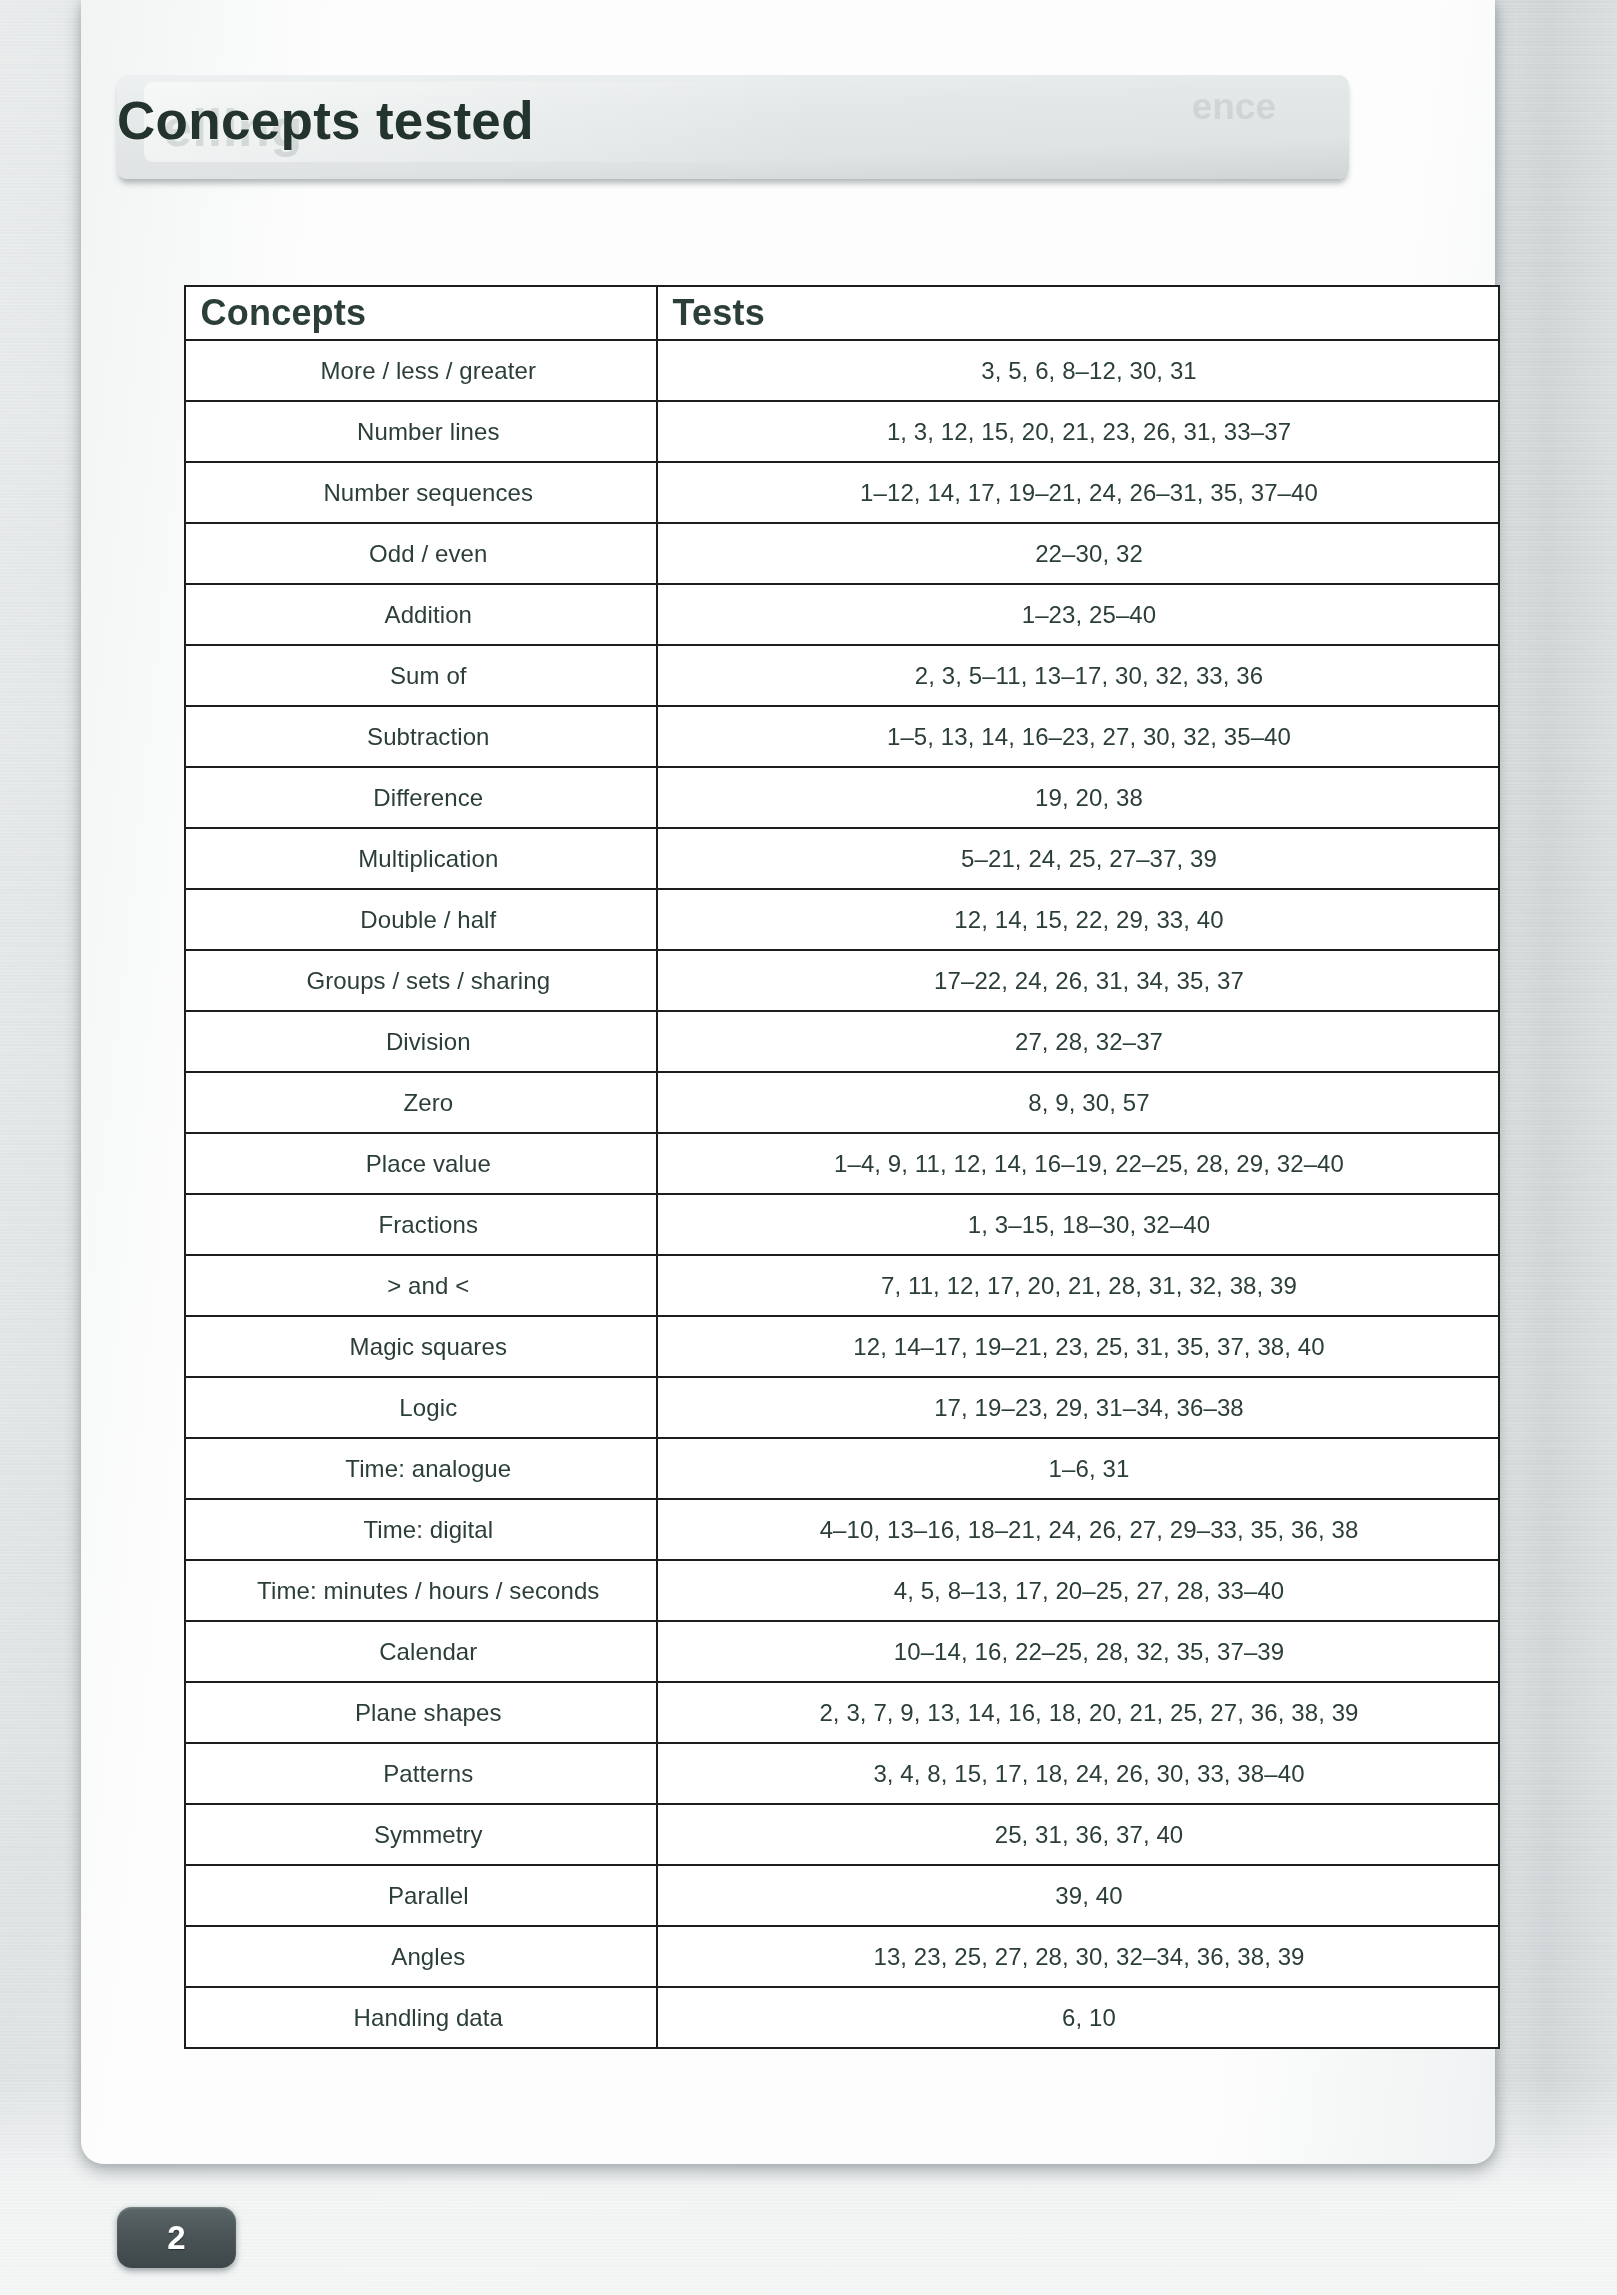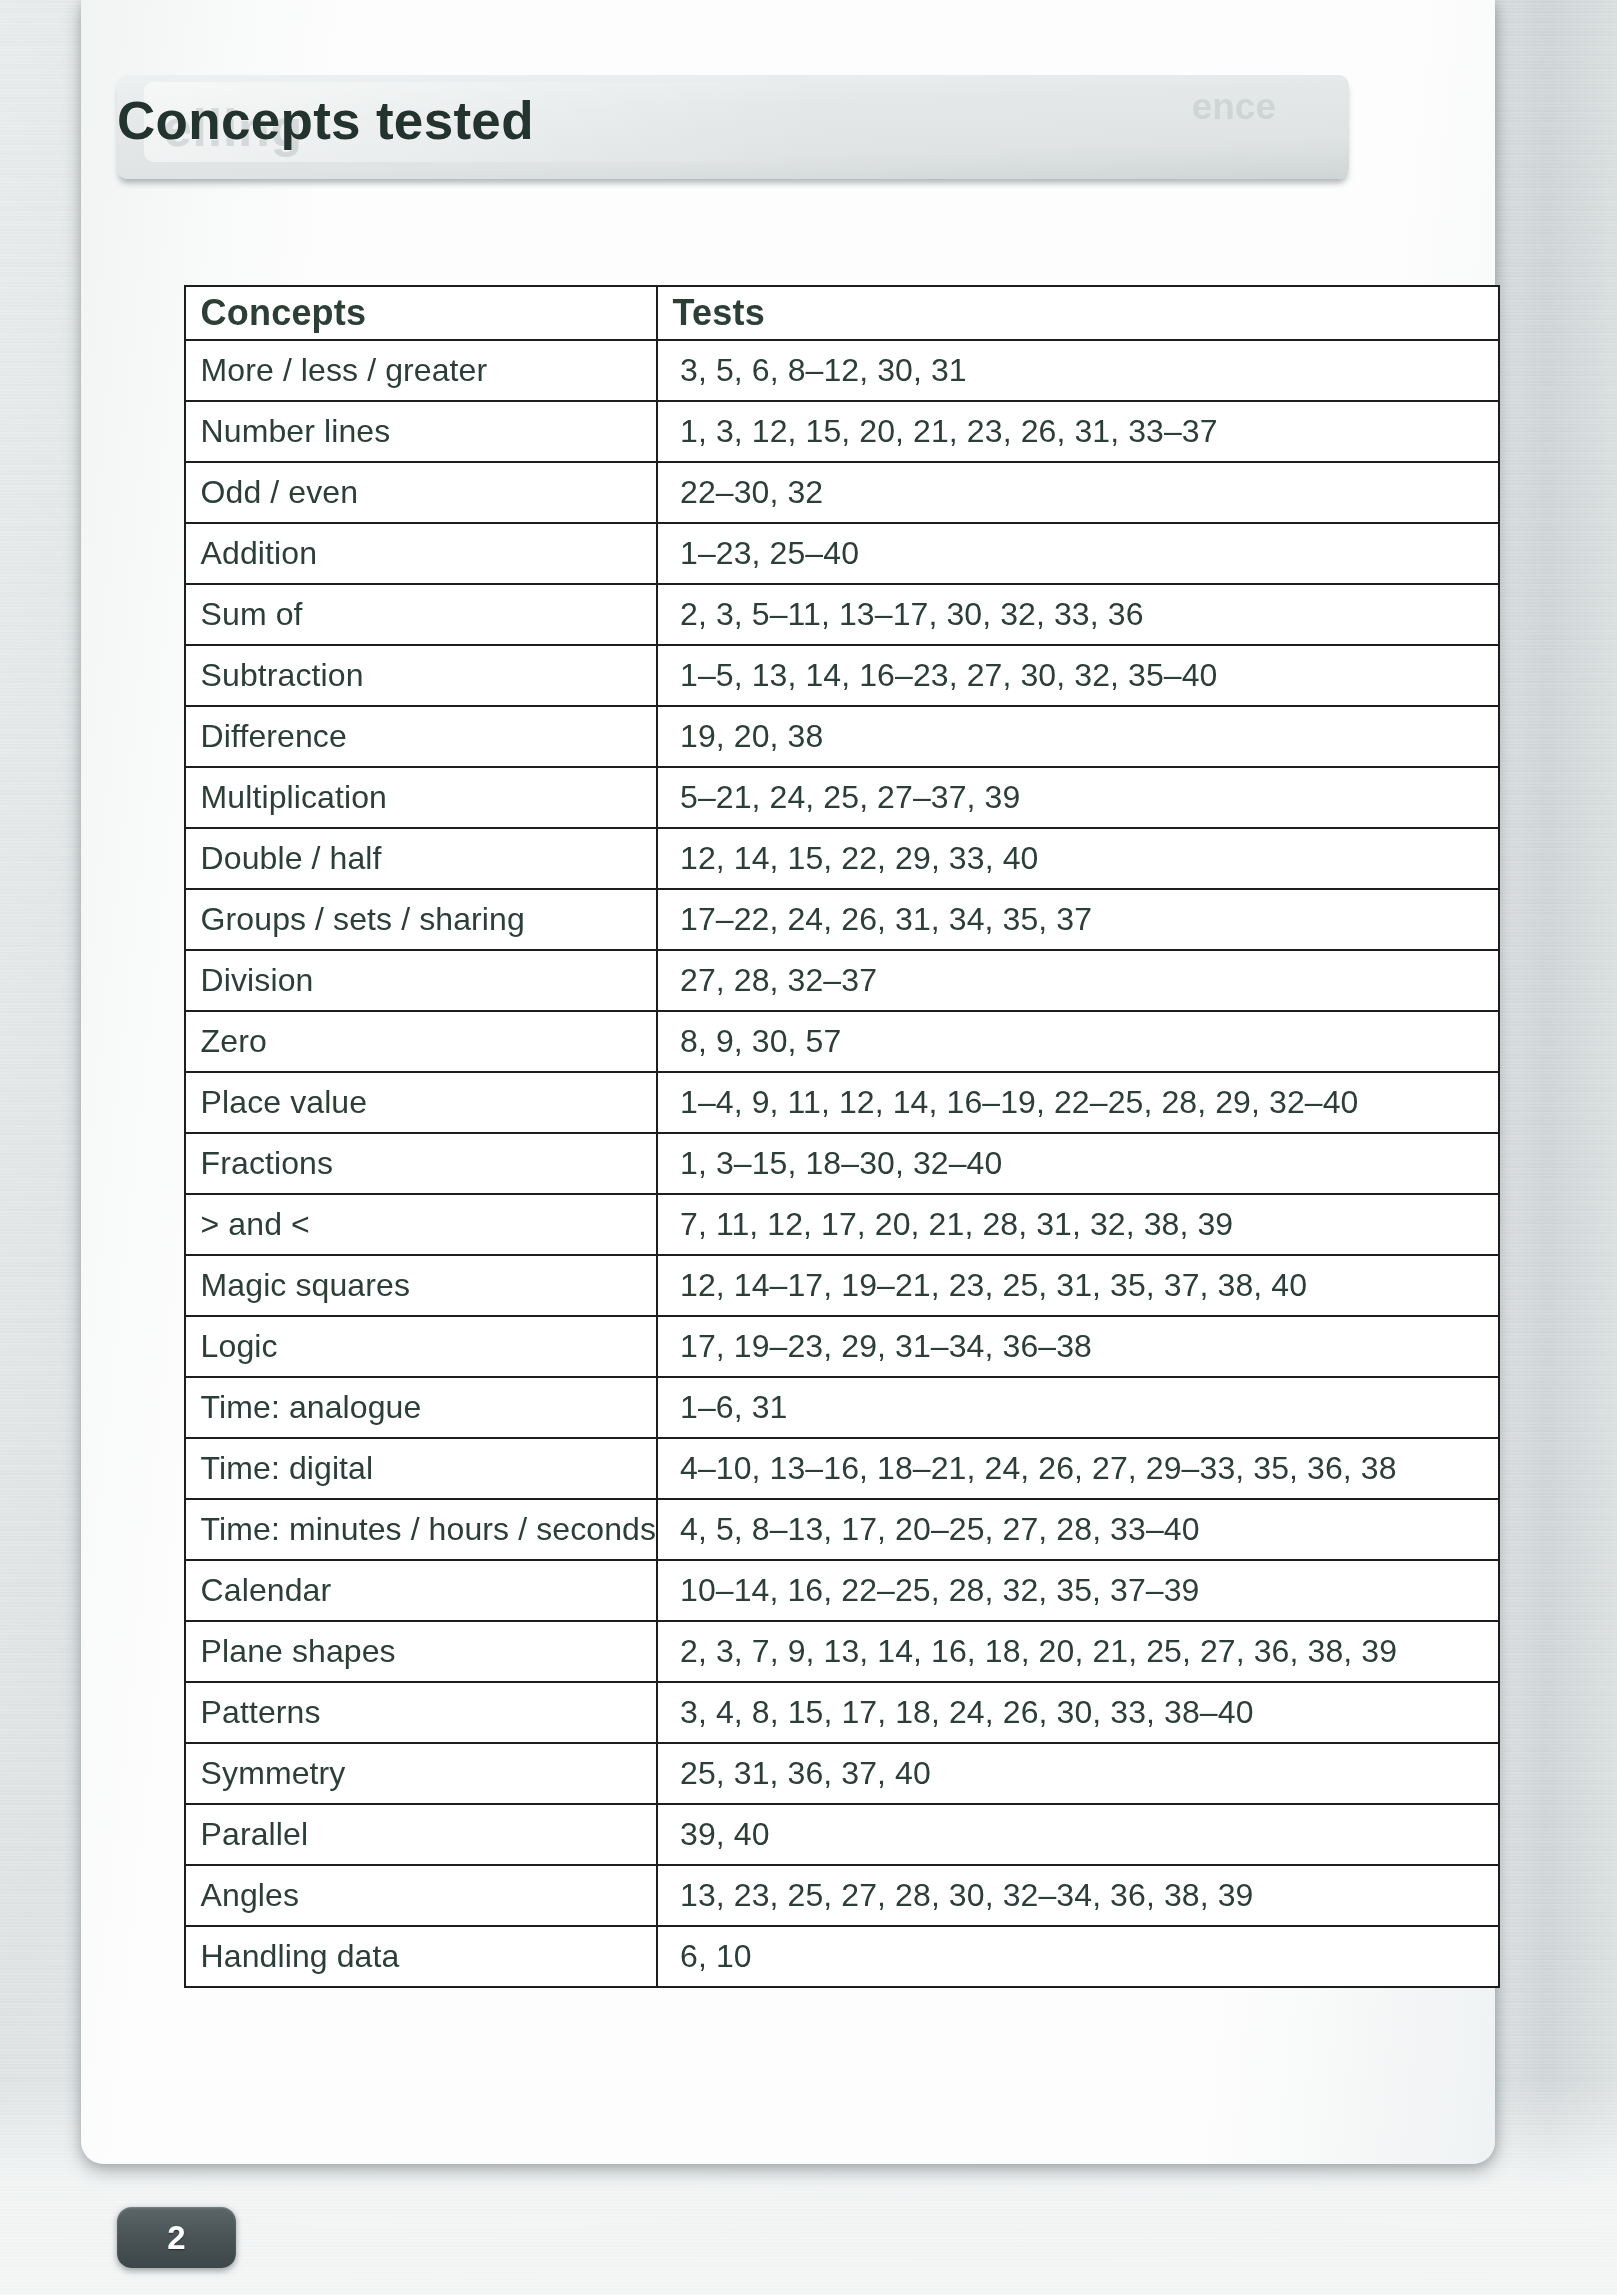--- a/index.html
+++ b/index.html
@@ -143,24 +143,25 @@
 
   #concepts-table thead th {
     height: 52px;
     font-size: 36px;
     font-weight: 700;
     letter-spacing: 0.2px;
   }
 
   #concepts-table tbody td {
     height: 59px;
-    font-size: 32px;
+    font-size: 24px;
     font-weight: 400;
     letter-spacing: 0.1px;
     white-space: nowrap;
+    text-align: center;
   }
   #concepts-table tbody td.cell-tests {
     padding-left: 22px;
   }
 
   
   #page-number-tab {
     position: absolute;
     left: 117px;
     top: 2207px;
@@ -211,20 +212,24 @@
   <tbody id="table-body">
       <tr>
         <td class="cell-concept">More / less / greater</td>
         <td class="cell-tests">3, 5, 6, 8–12, 30, 31</td>
       </tr>
       <tr>
         <td class="cell-concept">Number lines</td>
         <td class="cell-tests">1, 3, 12, 15, 20, 21, 23, 26, 31, 33–37</td>
       </tr>
       <tr>
+        <td class="cell-concept">Number sequences</td>
+        <td class="cell-tests">1–12, 14, 17, 19–21, 24, 26–31, 35, 37–40</td>
+      </tr>
+      <tr>
         <td class="cell-concept">Odd / even</td>
         <td class="cell-tests">22–30, 32</td>
       </tr>
       <tr>
         <td class="cell-concept">Addition</td>
         <td class="cell-tests">1–23, 25–40</td>
       </tr>
       <tr>
         <td class="cell-concept">Sum of</td>
         <td class="cell-tests">2, 3, 5–11, 13–17, 30, 32, 33, 36</td>

